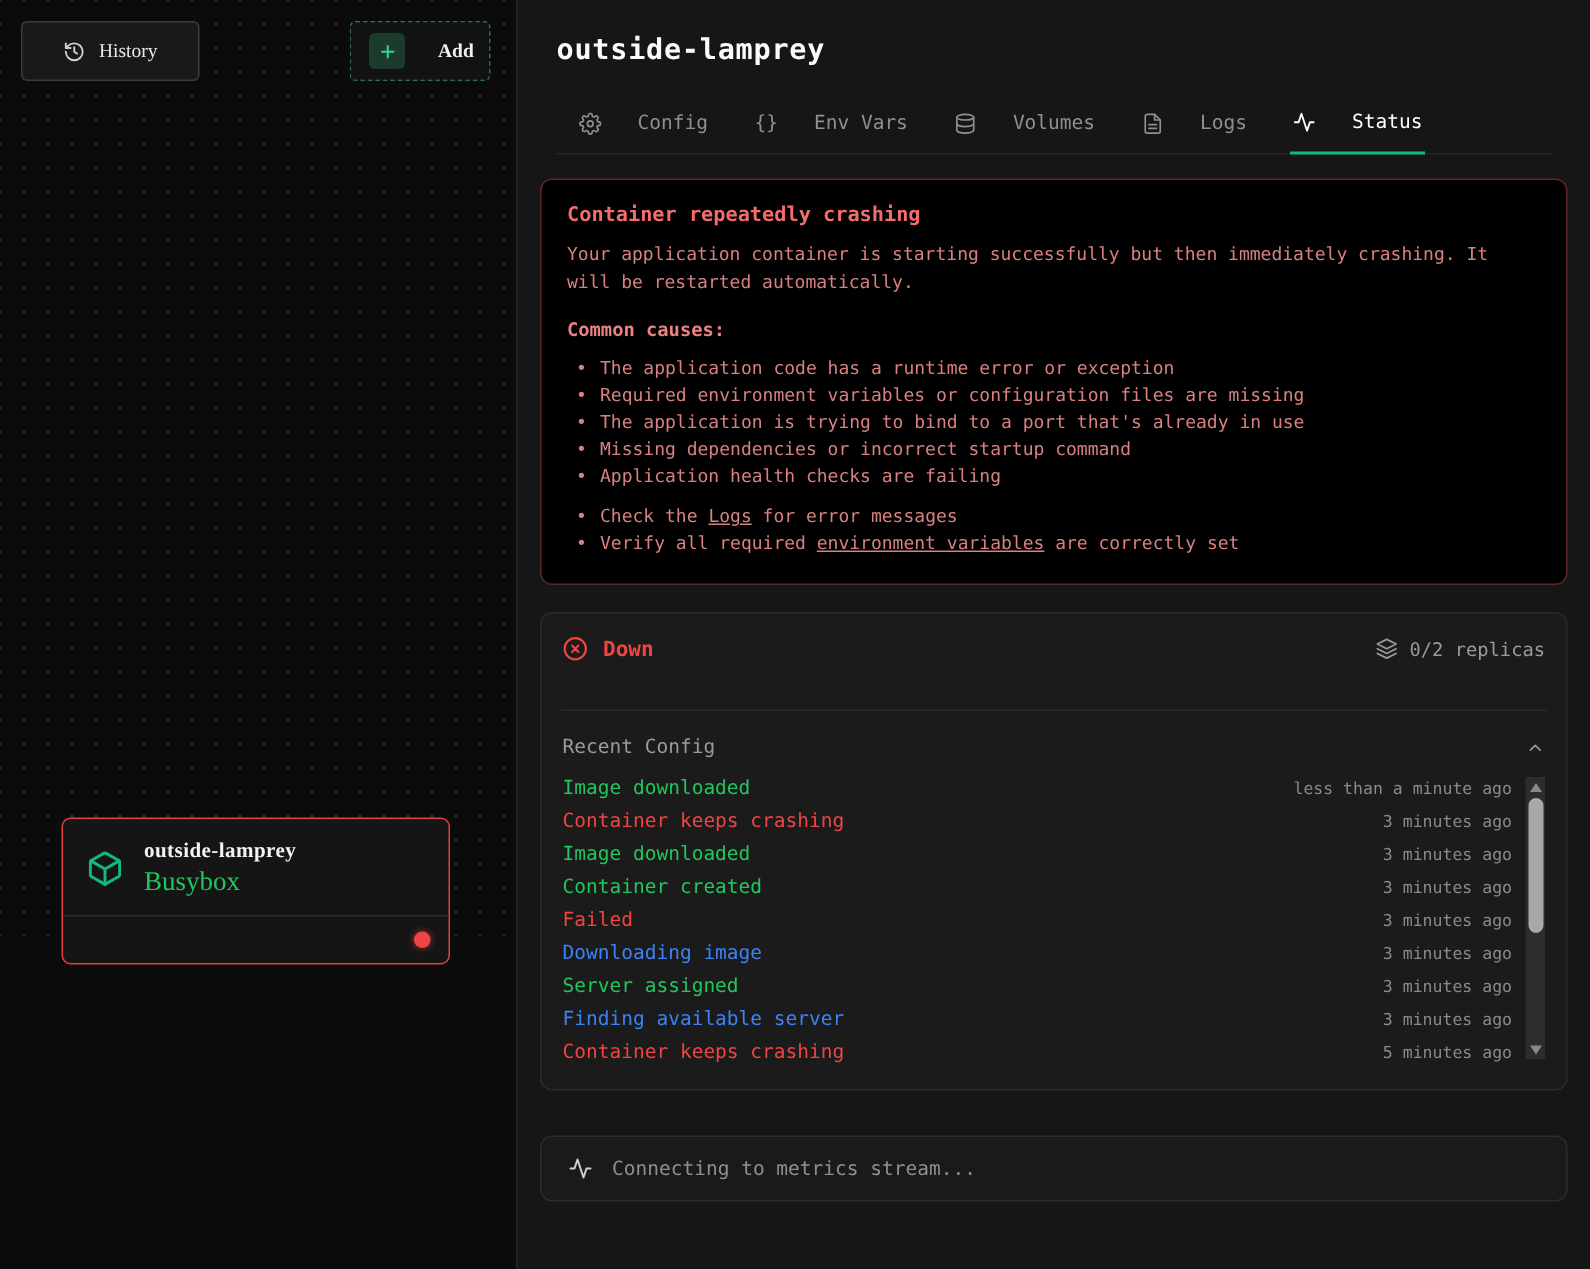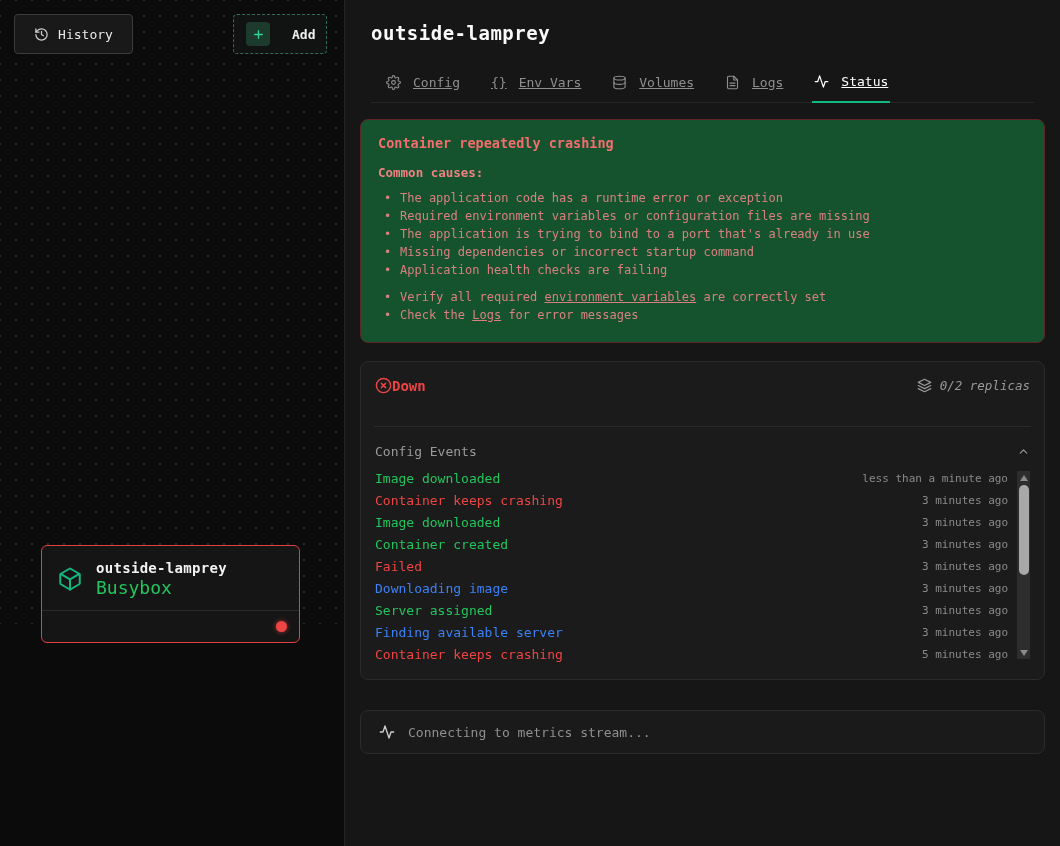--- a/index.html
+++ b/index.html
@@ -3,21 +3,21 @@
 <meta charset="utf-8">
 <style>
   * { margin:0; padding:0; box-sizing:border-box; }
   html,body { width:1060px; height:846px; background:#0b0b0b; overflow:hidden;
     font-family:"DejaVu Sans Mono","Liberation Mono",monospace; }
 
   
   .canvas { position:absolute; left:0; top:0; width:344px; height:624px;
     background-color:#0b0b0b;
     background-image:radial-gradient(#2a2a2a 1px, transparent 1.2px);
-    background-size:16px 16px; background-position:8px 8px; }
+    background-size:16px 16px; background-position:8px 8px;font-family:Liberation Serif, serif; }
 
   .history-btn { position:absolute; left:14px; top:14px; width:119px; height:40px;
     background:#191919; border:1px solid #3c3c3c; border-radius:4px;
     display:flex; align-items:center; justify-content:center; gap:9px;
     color:#e8e8e8; font-size:13px; cursor:pointer; }
   .history-btn svg { stroke:#cfcfcf; }
 
   .add-btn { position:absolute; left:233px; top:14px; width:94px; height:40px;
     background:#101311; border:1px dashed #2e6e54; border-radius:4px;
     display:flex; align-items:center; gap:22px; padding-left:12px;
@@ -37,48 +37,48 @@
     border-radius:50%; background:#ef4444; box-shadow:0 0 5px rgba(239,68,68,.7); }
 
   
   .panel { position:absolute; left:344px; top:0; width:716px; height:846px;
     background:#161616; border-left:1px solid #242424; }
   .panel-header { padding:22px 26px 0 26px; }
   .panel-title { color:#fafafa; font-size:19px; font-weight:bold; letter-spacing:.5px; }
 
   .tabs { display:flex; gap:27px; margin-top:24px; padding:0 13px;
     border-bottom:1px solid #262626; }
-  .tab { display:flex; align-items:center; gap:12px; color:#8f8f8f; font-size:13px;
-    padding:6px 2px 12px 2px; cursor:pointer;text-decoration:underline; }
+  .tab { display:flex; align-items:center; gap:24px; color:#8f8f8f; font-size:13px;
+    padding:6px 2px 12px 2px; cursor:pointer; }
   .tab svg { stroke:#8f8f8f; }
   .tab .braces { font-size:13px; color:#8f8f8f; }
   .tab.active { color:#ffffff; border-bottom:2px solid #10b981; margin-bottom:-1px; }
   .tab.active svg { stroke:#ffffff; }
 
   .content { padding:16px 15px 0 15px; }
 
   
-  .alert { background:#14532d; border:1px solid #5e2626; border-radius:8px;
+  .alert { background:#000000; border:1px solid #5e2626; border-radius:8px;
     padding:15px 17px 18px 17px; margin-bottom:18px; }
   .alert-title { color:#f46d6d; font-size:13.5px; font-weight:bold; }
   .alert-body { color:#d98080; font-size:12px; line-height:19px; margin-top:9px; max-width:652px; }
   .alert-sub { color:#ee8181; font-size:12.5px; font-weight:bold; margin-top:14px; }
   .alert ul { list-style:none; margin-top:9px; }
   .alert li { color:#d98080; font-size:12px; line-height:18px; padding-left:22px; position:relative; }
   .alert li::before { content:"•"; position:absolute; left:6px; color:#d98080; }
   .alert a { color:#d98080; text-decoration:underline; cursor:pointer; }
 
   
   .status-card { background:#1b1b1b; border:1px solid #2b2b2b; border-radius:8px;
     padding:15px 14px 14px 14px; margin-bottom:30px; }
   .status-row { display:flex; align-items:center; justify-content:space-between; }
-  .state { display:flex; align-items:center; color:#ef4444;
+  .state { display:flex; align-items:center; gap:10px; color:#ef4444;
     font-size:14px; font-weight:bold; }
   .state svg { stroke:#ef4444; }
-  .replicas { display:flex; align-items:center; gap:8px; color:#9a9a9a; font-size:12.5px;font-style:italic; }
+  .replicas { display:flex; align-items:center; gap:8px; color:#9a9a9a; font-size:12.5px; }
   .replicas svg { stroke:#9a9a9a; }
 
   .status-divider { border:none; border-top:1px solid #2a2a2a; margin:32px -1px 0 -1px; }
 
   .events-header { display:flex; align-items:center; justify-content:space-between;
     margin-top:17px; color:#9a9a9a; font-size:13px; }
   .events-header svg { stroke:#9a9a9a; cursor:pointer; }
 
   .events-wrap { position:relative; margin-top:8px; padding-right:22px; }
   .event-row { display:flex; align-items:center; justify-content:space-between; height:22px; }
@@ -195,33 +195,34 @@
         </span>
         <span>Status</span>
       </div>
     </div>
   </div>
 
   <div class="content">
 
     <div class="alert">
       <div class="alert-title">Container repeatedly crashing</div>
+      <div class="alert-body">Your application container is starting successfully but then immediately crashing. It will be restarted automatically.</div>
 
       <div class="alert-sub">Common causes:</div>
       <ul>
         <li>The application code has a runtime error or exception</li>
         <li>Required environment variables or configuration files are missing</li>
         <li>The application is trying to bind to a port that's already in use</li>
         <li>Missing dependencies or incorrect startup command</li>
         <li>Application health checks are failing</li>
       </ul>
 
       <ul>
+        <li><span>Check the </span><a>Logs</a><span> for error messages</span></li>
         <li><span>Verify all required </span><a>environment variables</a><span> are correctly set</span></li>
-        <li><span>Check the </span><a>Logs</a><span> for error messages</span></li>
       </ul>
     </div>
 
     <div class="status-card">
       <div class="status-row">
         <div class="state">
           <span style="display:flex">
             <svg width="17" height="17" viewBox="0 0 24 24" fill="none" stroke-width="2" stroke-linecap="round" stroke-linejoin="round">
               <circle cx="12" cy="12" r="10"></circle>
                 <path d="m15 9-6 6M9 9l6 6"></path>
@@ -237,21 +238,21 @@
                 <path d="m2 17 10 5 10-5"></path>
             </svg>
           </span>
           <span>0/2 replicas</span>
         </div>
       </div>
 
       <hr class="status-divider">
 
       <div class="events-header">
-        <span>Config Events</span>
+        <span>Recent Config</span>
         <span style="display:flex">
           <svg width="13" height="13" viewBox="0 0 24 24" fill="none" stroke-width="2" stroke-linecap="round" stroke-linejoin="round">
             <path d="m18 15-6-6-6 6"></path>
           </svg>
         </span>
       </div>
 
       <div class="events-wrap">
         <div class="event-row">
           <span class="event-label ev-green">Image downloaded</span>

